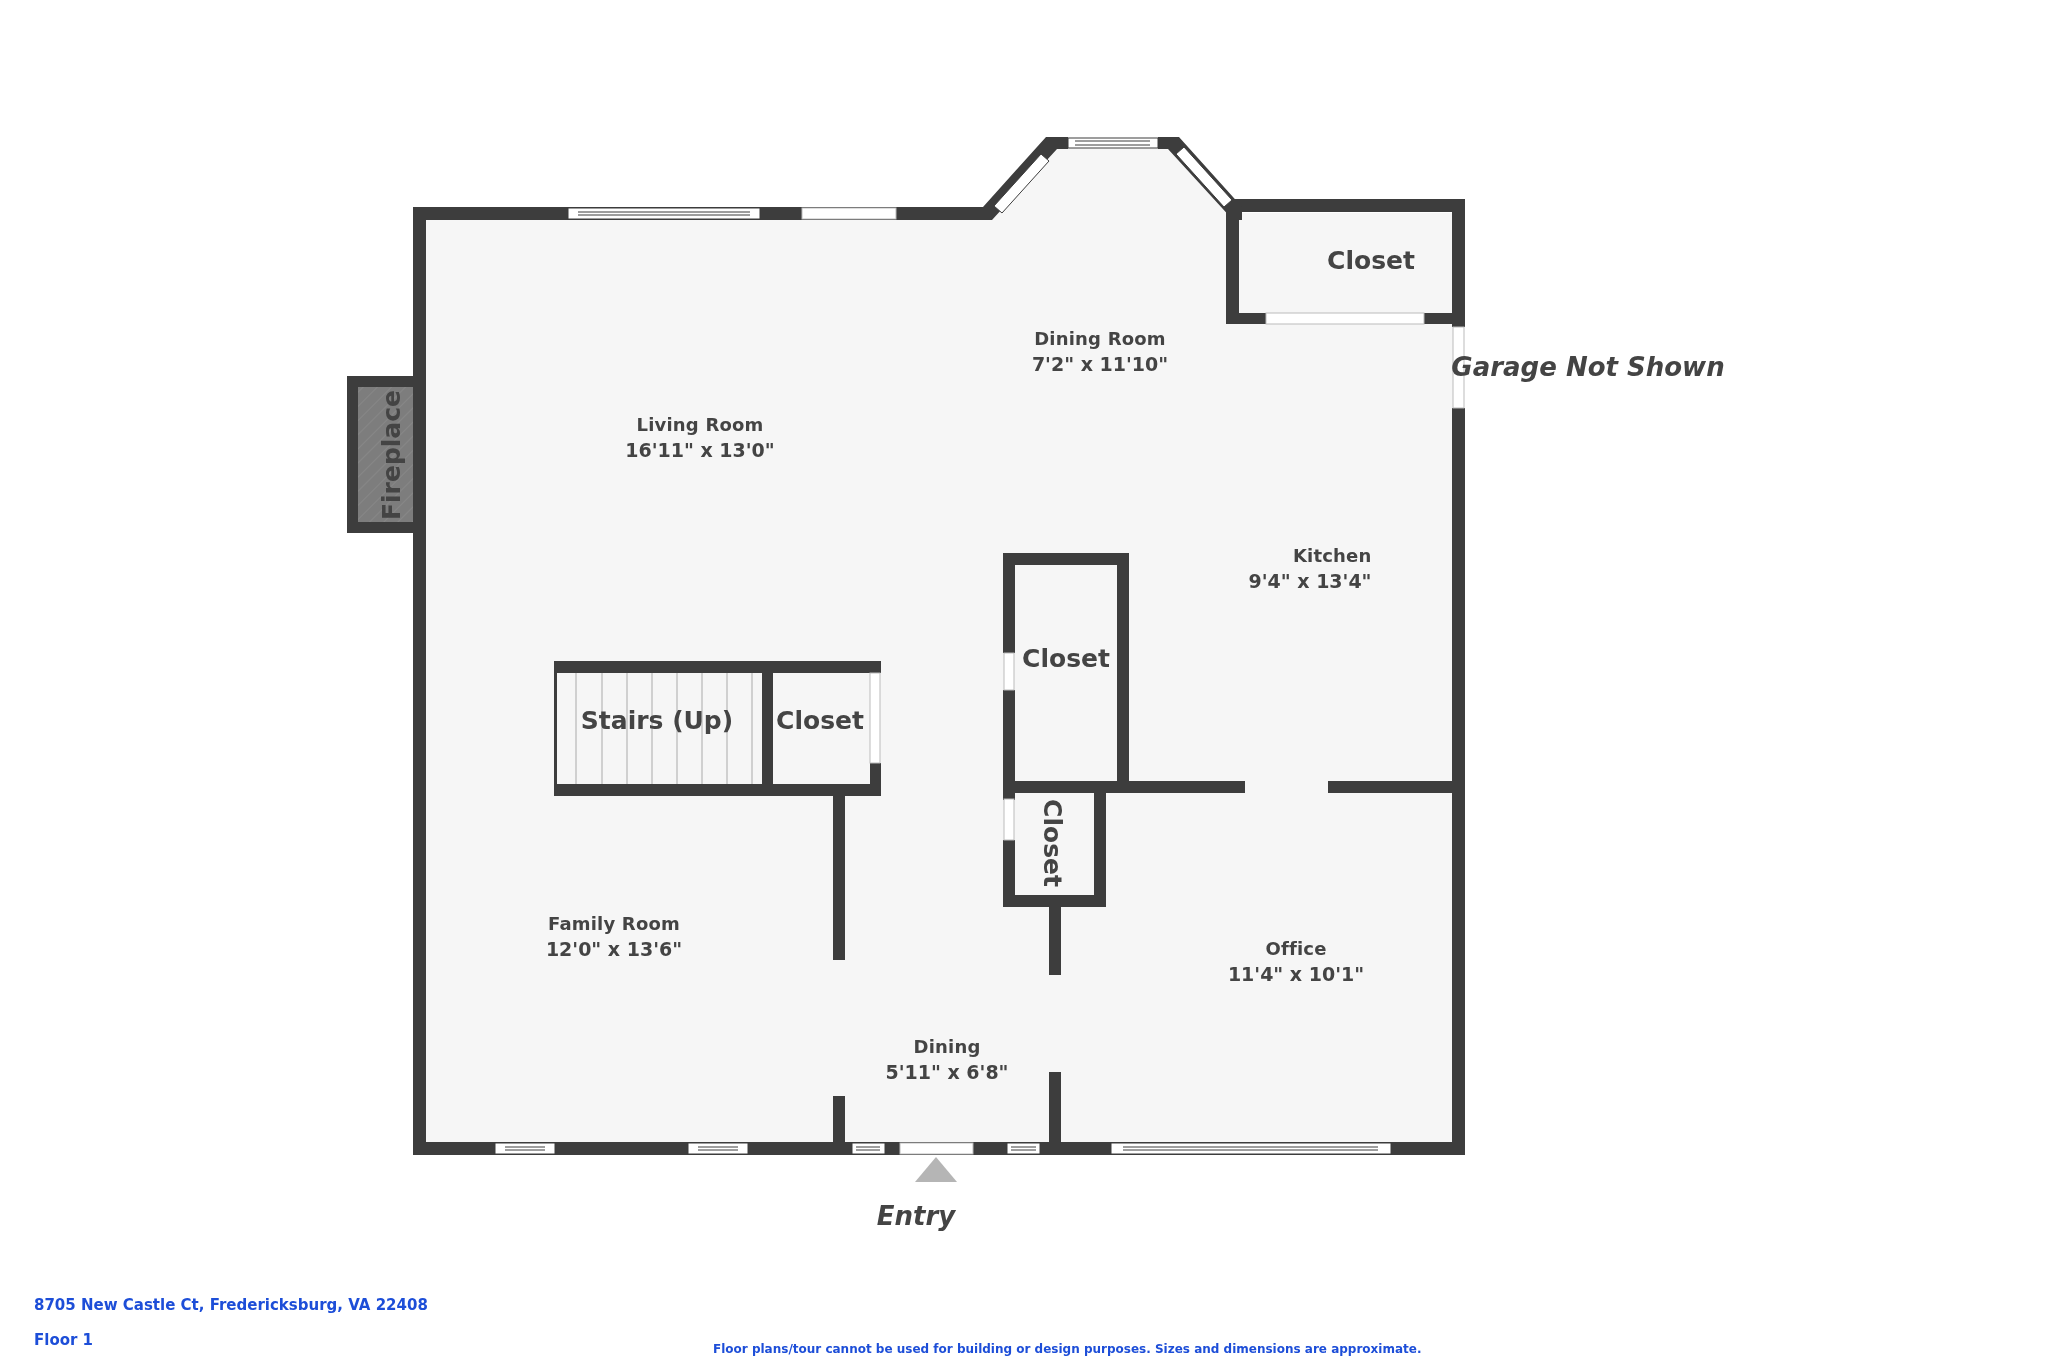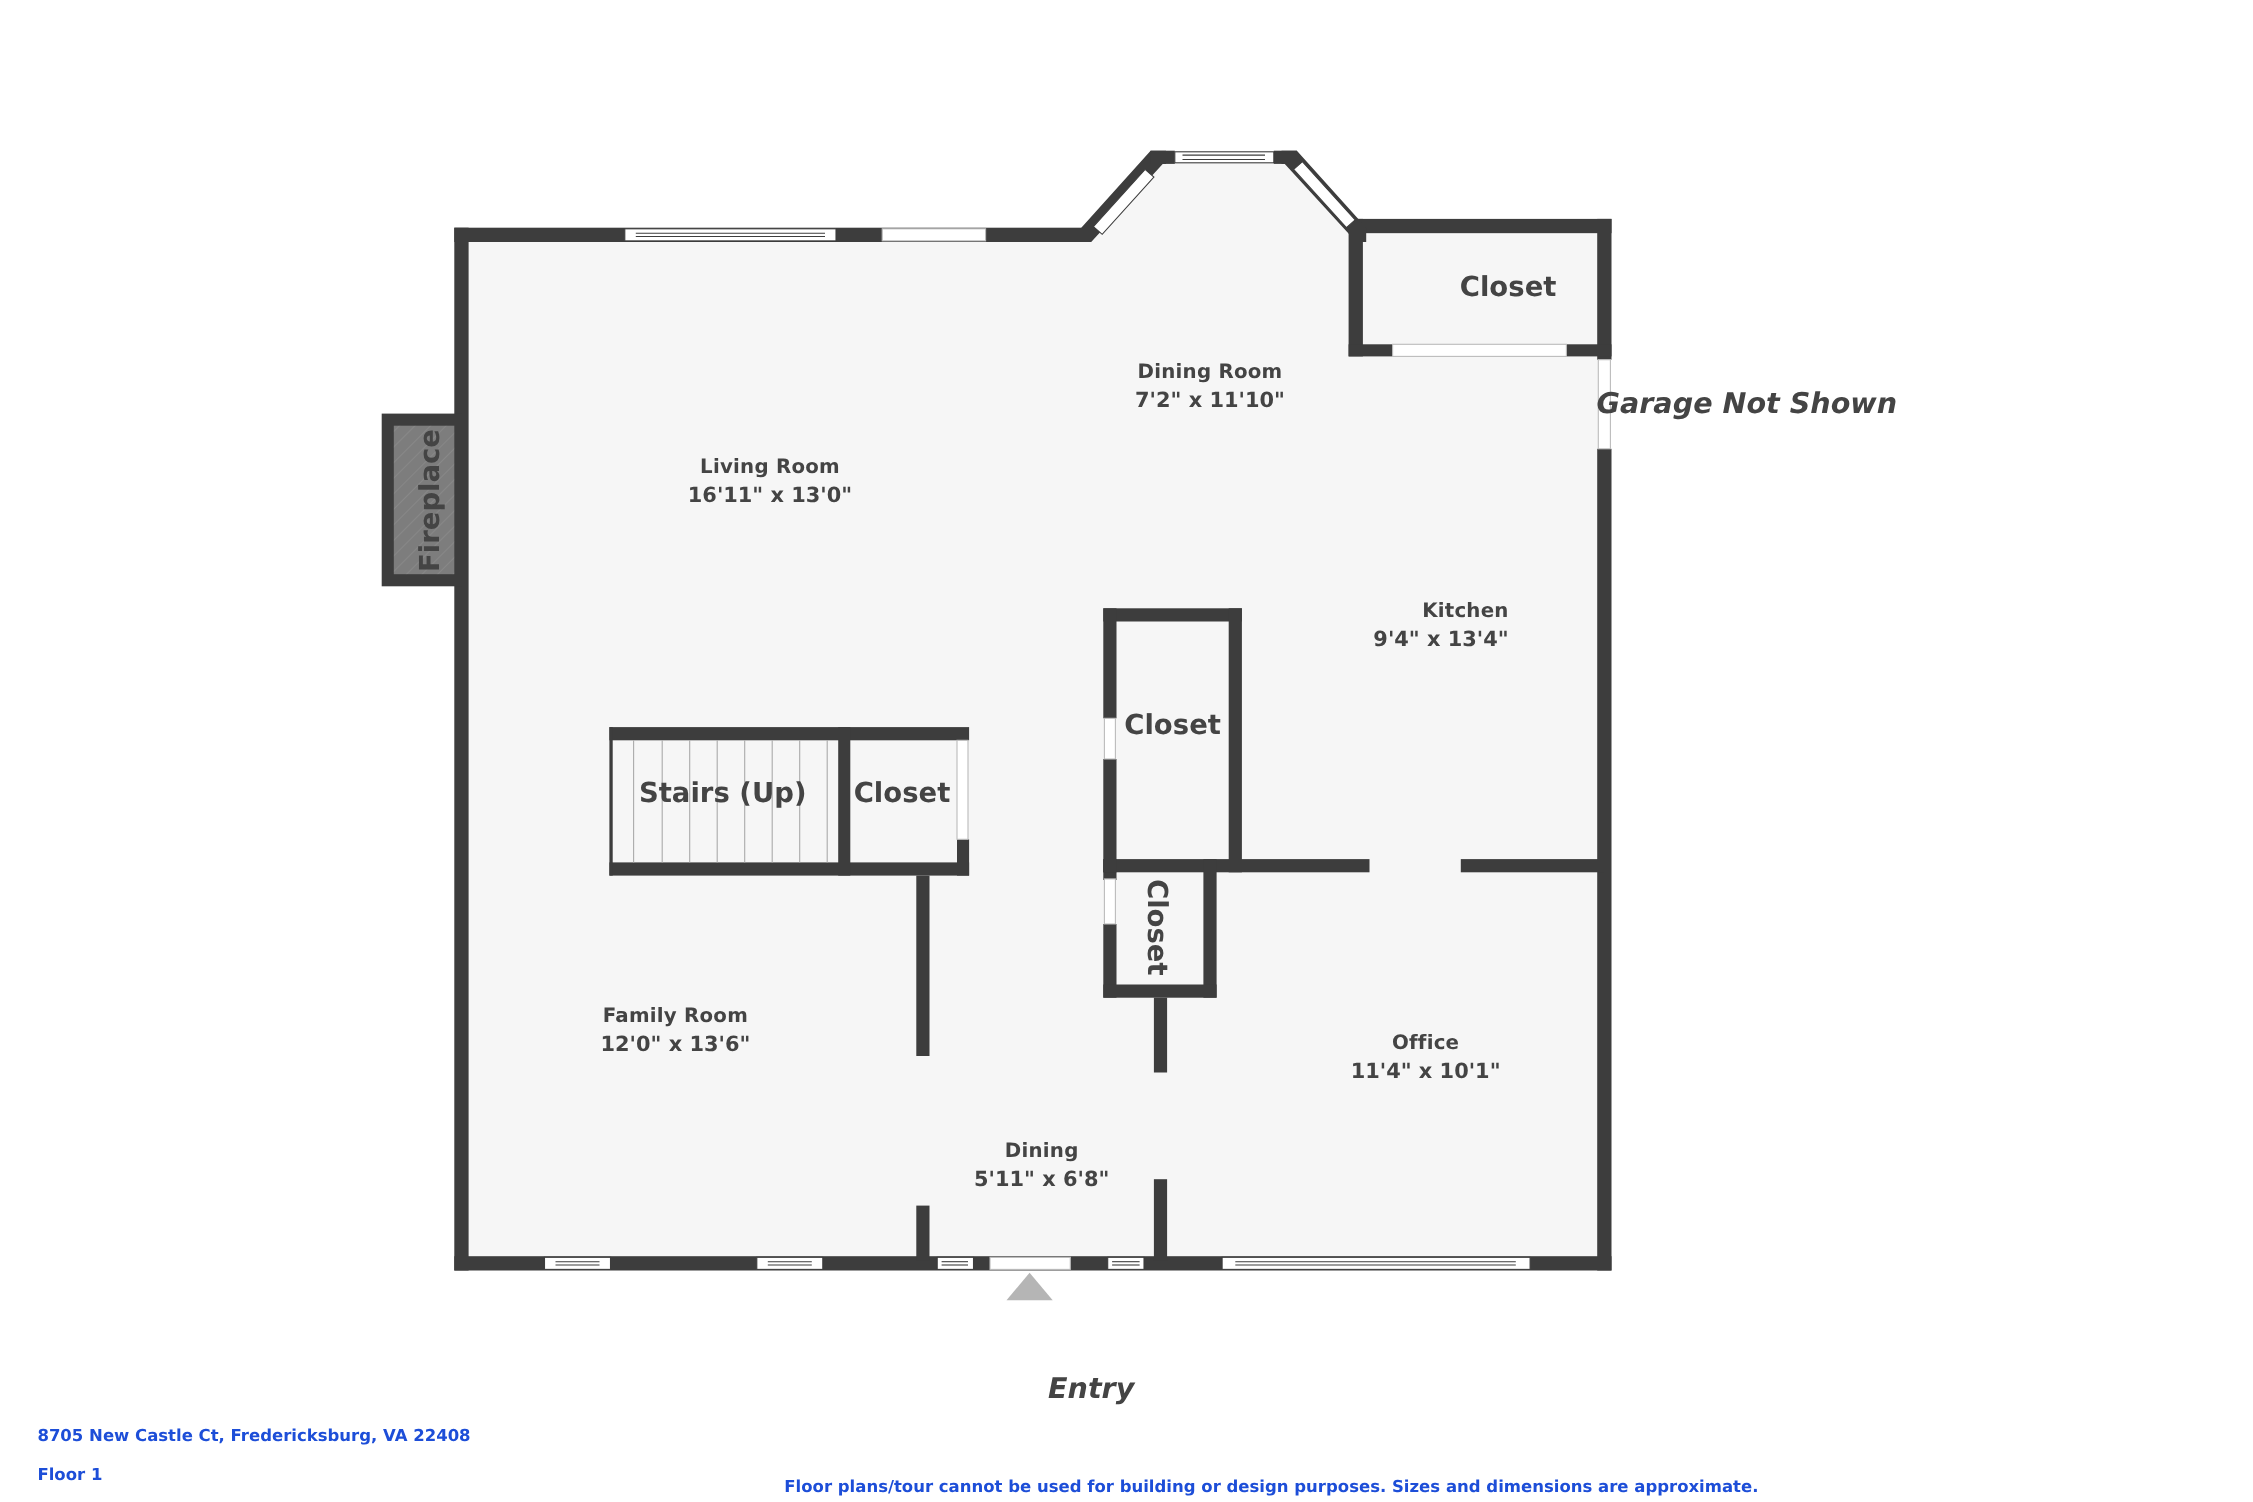--- a/index.html
+++ b/index.html
@@ -8,21 +8,21 @@
   #plan { position: absolute; left: 0; top: 0; width: 2048px; height: 1365px; }
   .lbl { position: absolute; text-align: center; font-weight: bold; color: #444444; white-space: nowrap; transform: translateX(-50%); }
   .room-name { font-size: 18px; letter-spacing: 0.2px; }
   .room-dim { font-size: 19px; margin-top: 4px; }
   .closet-name { font-size: 25px; }
   .vert { transform: translate(-50%,-50%) rotate(90deg); }
   .vert-ccw { transform: translate(-50%,-50%) rotate(-90deg); }
   .footer { position: absolute; font-weight: bold; color: #1d4ed8; white-space: nowrap; }
   .addr { left: 34px; top: 1296px; font-size: 15px; }
   .floor { left: 34px; top: 1331px; font-size: 15px; }
-  .disclaimer { left: 713px; top: 1342px; font-size: 15px; }
+  .disclaimer { left: 713px; top: 1342px; font-size: 12px; }
   .note { font-size: 26px; font-style: italic; }
 </style>
 </head>
 <body>
 
 <svg id="plan" viewBox="0 0 2048 1365" xmlns="http://www.w3.org/2000/svg">
   <defs>
     <pattern id="hatch" width="10" height="10" patternUnits="userSpaceOnUse" patternTransform="rotate(45)">
       <line x1="0" y1="0" x2="0" y2="10" stroke="#555" stroke-width="1.2"></line>
     </pattern>
@@ -170,17 +170,17 @@
   <div class="room-dim">5'11" x 6'8"</div>
 </div>
 
 <div class="lbl closet-name" style="left:1371px; top:246px;">Closet</div>
 <div class="lbl closet-name" style="left:1066px; top:644px;">Closet</div>
 <div class="lbl closet-name" style="left:820px; top:706px;">Closet</div>
 <div class="lbl closet-name vert" style="left:1052px; top:843px;">Closet</div>
 <div class="lbl closet-name" style="left:657px; top:706px;">Stairs (Up)</div>
 <div class="lbl closet-name vert-ccw" style="left:391px; top:455px;">Fireplace</div>
 <div class="lbl note" style="left:1588px; top:352px;">Garage Not Shown</div>
-<div class="lbl note" style="left:992px; top:1201px;margin-top:47px;">Entry</div>
+<div class="lbl note" style="left:916px; top:1201px;">Entry</div>
 
 <div class="footer addr">8705 New Castle Ct, Fredericksburg, VA 22408</div>
 <div class="footer floor">Floor 1</div>
 <div class="footer disclaimer">Floor plans/tour cannot be used for building or design purposes. Sizes and dimensions are approximate.</div>
 
 </body></html>

